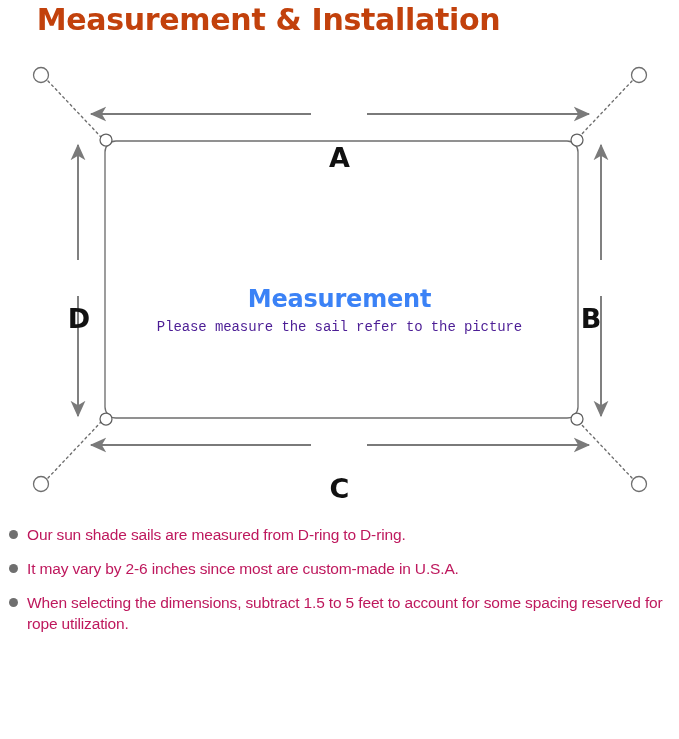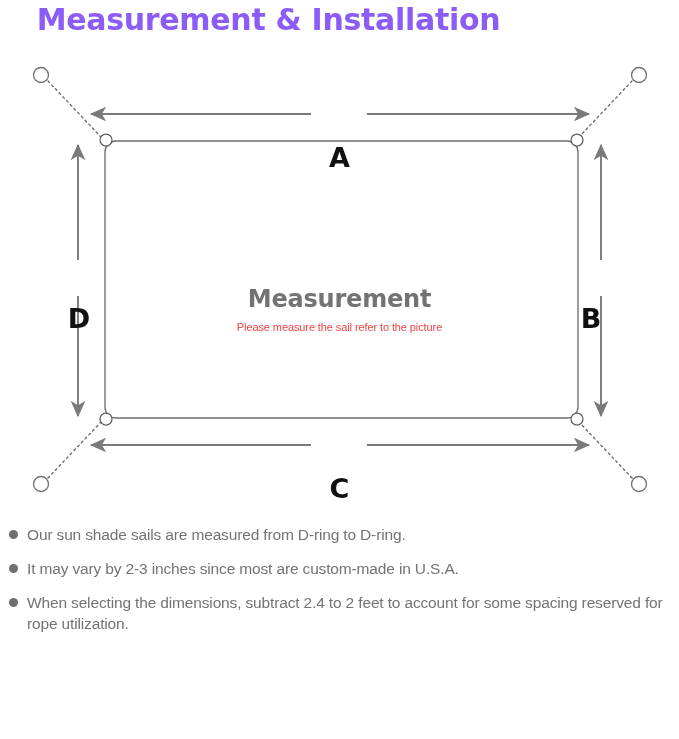--- a/index.html
+++ b/index.html
@@ -26,21 +26,21 @@
   .title {
     position: absolute;
     left: 0;
     top: 0;
     width: 537px;
     text-align: center;
     font-family: "DejaVu Sans", sans-serif;
     font-weight: bold;
     font-size: 30px;
     letter-spacing: -0.3px;
-    color: #8b5cf6;
+    color: #c2410c;
     line-height: 40px;
     white-space: nowrap;
   }
 
   
   .diagram {
     position: absolute;
     left: 0;
     top: 44px;
     width: 679px;
@@ -56,28 +56,28 @@
     left: 0;
     top: 240px;
     width: 679px;
     text-align: center;
     pointer-events: none;
   }
   .center-title {
     font-family: "DejaVu Sans", sans-serif;
     font-weight: bold;
     font-size: 24px;
-    color: #737373;
+    color: #3b82f6;
     line-height: 30px;
     letter-spacing: -0.2px;
   }
   .center-sub {
-    font-family: Liberation Sans, sans-serif;
-    font-size: 11px;
-    color: #ef4444;
+    font-family: Liberation Mono, monospace;
+    font-size: 14px;
+    color: #4c1d95;
     line-height: 26px;
     letter-spacing: -0.1px;
   }
 
   
   .dim-letter {
     position: absolute;
     font-family: "DejaVu Sans", sans-serif;
     font-weight: bold;
     font-size: 27px;
@@ -110,21 +110,21 @@
     border-radius: 50%;
     background: #6f6f6f;
     margin-top: 6px;
     margin-right: 9px;
   }
   .note-text {
     flex: 1 1 auto;
     font-family: "Liberation Sans", sans-serif;
     font-size: 15.5px;
     line-height: 21px;
-    color: #737373;
+    color: #be185d;
     letter-spacing: -0.15px;
     padding-right: 4px;
   }
 </style>
 </head>
 <body>
 
 <div id="page-root">
 
   <div class="title">Measurement &amp; Installation</div>
@@ -186,21 +186,21 @@
     </div>
   </div>
 
   <div class="notes">
     <div class="note-row">
       <span class="note-bullet"></span>
       <span class="note-text">Our sun shade sails are measured from D-ring to D-ring.</span>
     </div>
     <div class="note-row">
       <span class="note-bullet"></span>
-      <span class="note-text">It may vary by 2-3 inches since most are custom-made in U.S.A.</span>
+      <span class="note-text">It may vary by 2-6 inches since most are custom-made in U.S.A.</span>
     </div>
     <div class="note-row">
       <span class="note-bullet"></span>
-      <span class="note-text">When selecting the dimensions, subtract 2.4 to 2 feet to account for some spacing reserved for rope utilization.</span>
+      <span class="note-text">When selecting the dimensions, subtract 1.5 to 5 feet to account for some spacing reserved for rope utilization.</span>
     </div>
   </div>
 
 </div>
 
 </body></html>

